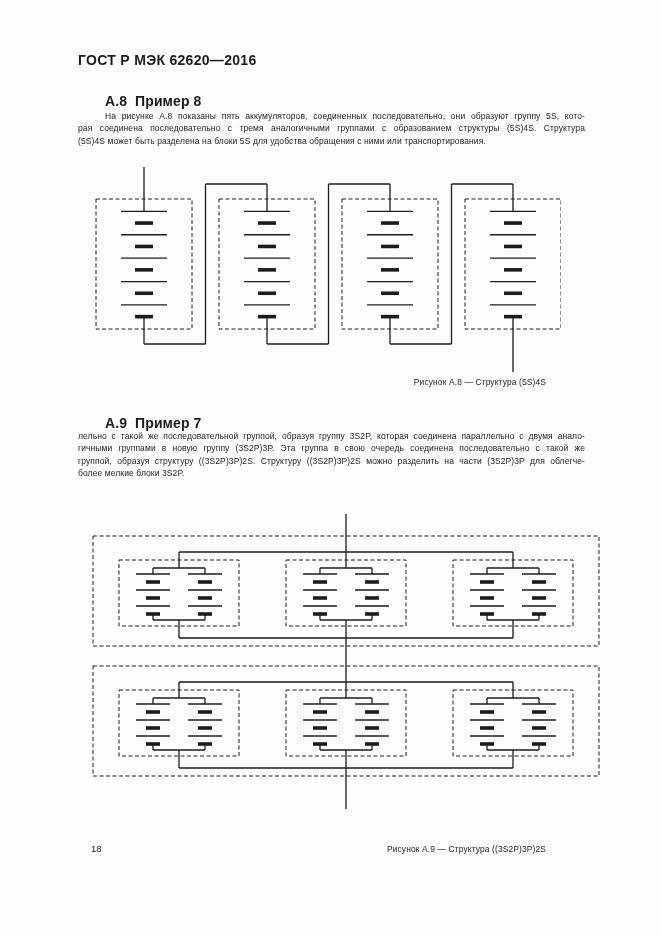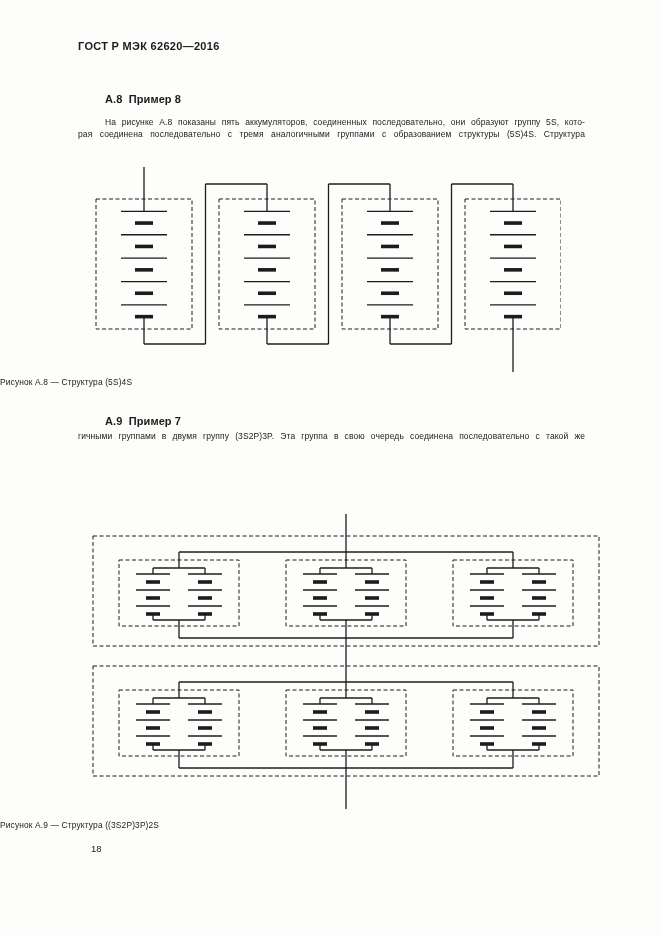--- a/index.html
+++ b/index.html
@@ -1,45 +1,46 @@
 <!DOCTYPE html>
 <html><head>
 <meta charset="utf-8">
 <style>
   *{box-sizing:border-box;margin:0;padding:0}
   body{background:#d9d9d6;font-family:"Liberation Sans","DejaVu Sans",sans-serif;color:#1b1b1b}
   .page{position:relative;width:661px;height:936px;margin:0 auto;background:#fdfdfc;overflow:hidden}
-  .doc-header{position:absolute;left:78px;top:40px;font-size:11px;font-weight:bold;letter-spacing:.3px}
-  .sec-head{position:absolute;font-size:11px;font-weight:bold;white-space:pre-wrap;letter-spacing:.1px}
+  .doc-header{position:absolute;left:78px;top:52px;font-size:14px;font-weight:bold;letter-spacing:.3px}
+  .sec-head{position:absolute;font-size:14px;font-weight:bold;white-space:pre-wrap;letter-spacing:.1px}
   #sec-a8-head{left:105px;top:93px}
   #sec-a9-head{left:105px;top:415px}
   .para{position:absolute;left:78px;width:507px;font-size:8.5px;line-height:12.45px;letter-spacing:.1px}
-  #para-a8{top:116px}
+  #para-a8{top:110px}
   #para-a9{top:430px}
   .pline{min-height:12.45px}
   .pline.just{text-align:justify;text-align-last:justify}
   .pline.first{padding-left:27px}
   .fig{position:absolute}
   #fig-a8{left:91px;top:167px}
   #fig-a9{left:91px;top:514px}
-  .caption{position:absolute;left:0;width:546px;text-align:left;font-size:8.4px;letter-spacing:.15px}
+  .caption{position:absolute;left:0;width:546px;text-align:right;font-size:8.4px;letter-spacing:.15px}
   #cap-a8{top:377px}
-  #cap-a9{top:820px}
+  #cap-a9{top:844px}
   .page-number{position:absolute;left:91px;top:843px;font-size:9.5px}
 </style>
 </head>
 <body>
 
 <div class="page">
   <div class="doc-header">ГОСТ Р МЭК 62620—2016</div>
 
   <div class="sec-head" id="sec-a8-head">А.8  Пример 8</div>
   <div class="para" id="para-a8">
       <div class="pline first just">На рисунке А.8 показаны пять аккумуляторов, соединенных последовательно, они образуют группу 5S, кото-</div>
       <div class="pline just">рая соединена последовательно с тремя аналогичными группами с образованием структуры (5S)4S. Структура</div>
+      <div class="pline">(5S)4S может быть разделена на блоки 5S для удобства обращения с ними или транспортирования.</div>
     </div>
   <svg class="fig" id="fig-a8" width="470" height="205" role="img">
       <rect x="5" y="32" width="96" height="130" fill="none" stroke="#1c1c1c" stroke-width="1" stroke-dasharray="4 2.5"></rect>
       <line x1="53" y1="0" x2="53" y2="44.35" stroke="#1c1c1c" stroke-width="1.3"></line>
       <line x1="30" y1="44.35" x2="76" y2="44.35" stroke="#1c1c1c" stroke-width="1.3"></line>
       <line x1="44" y1="56.05" x2="62" y2="56.05" stroke="#1c1c1c" stroke-width="3.6"></line>
       <line x1="30" y1="67.75" x2="76" y2="67.75" stroke="#1c1c1c" stroke-width="1.3"></line>
       <line x1="44" y1="79.44999999999999" x2="62" y2="79.44999999999999" stroke="#1c1c1c" stroke-width="3.6"></line>
       <line x1="30" y1="91.15" x2="76" y2="91.15" stroke="#1c1c1c" stroke-width="1.3"></line>
       <line x1="44" y1="102.85" x2="62" y2="102.85" stroke="#1c1c1c" stroke-width="3.6"></line>
@@ -94,21 +95,24 @@
       <line x1="399" y1="114.54999999999998" x2="445" y2="114.54999999999998" stroke="#1c1c1c" stroke-width="1.3"></line>
       <line x1="413" y1="126.25" x2="431" y2="126.25" stroke="#1c1c1c" stroke-width="3.6"></line>
       <line x1="399" y1="137.95" x2="445" y2="137.95" stroke="#1c1c1c" stroke-width="1.3"></line>
       <line x1="413" y1="149.65" x2="431" y2="149.65" stroke="#1c1c1c" stroke-width="3.6"></line>
       <line x1="422" y1="149.65" x2="422" y2="205" stroke="#1c1c1c" stroke-width="1.3"></line>
     </svg>
   <div class="caption" id="cap-a8">Рисунок А.8 — Структура (5S)4S</div>
 
   <div class="sec-head" id="sec-a9-head">А.9  Пример 7</div>
   <div class="para" id="para-a9">
-      <div class="pline just">гичными группами в двумя группу (3S2P)3P. Эта группа в свою очередь соединена последовательно с такой же</div>
+      <div class="pline just">лельно с такой же последовательной группой, образуя группу 3S2P, которая соединена параллельно с двумя анало-</div>
+      <div class="pline just">гичными группами в новую группу (3S2P)3P. Эта группа в свою очередь соединена последовательно с такой же</div>
+      <div class="pline just">группой, образуя структуру ((3S2P)3P)2S. Структуру ((3S2P)3P)2S можно разделить на части (3S2P)3P для облегче-</div>
+      <div class="pline">более мелкие блоки 3S2P.</div>
     </div>
   <svg class="fig" id="fig-a9" width="510" height="295" role="img">
       <line x1="255" y1="0" x2="255" y2="38" stroke="#1c1c1c" stroke-width="1.3"></line>
       <line x1="255" y1="124" x2="255" y2="168" stroke="#1c1c1c" stroke-width="1.3"></line>
       <line x1="255" y1="254" x2="255" y2="295" stroke="#1c1c1c" stroke-width="1.3"></line>
       <rect x="2" y="22" width="506" height="110" fill="none" stroke="#1c1c1c" stroke-width="1" stroke-dasharray="4 2.5"></rect>
       <line x1="88" y1="38" x2="422" y2="38" stroke="#1c1c1c" stroke-width="1.3"></line>
       <line x1="88" y1="124" x2="422" y2="124" stroke="#1c1c1c" stroke-width="1.3"></line>
       <rect x="28" y="46" width="120" height="66" fill="none" stroke="#1c1c1c" stroke-width="1" stroke-dasharray="4 2.5"></rect>
       <line x1="88" y1="38" x2="88" y2="54" stroke="#1c1c1c" stroke-width="1.3"></line>

